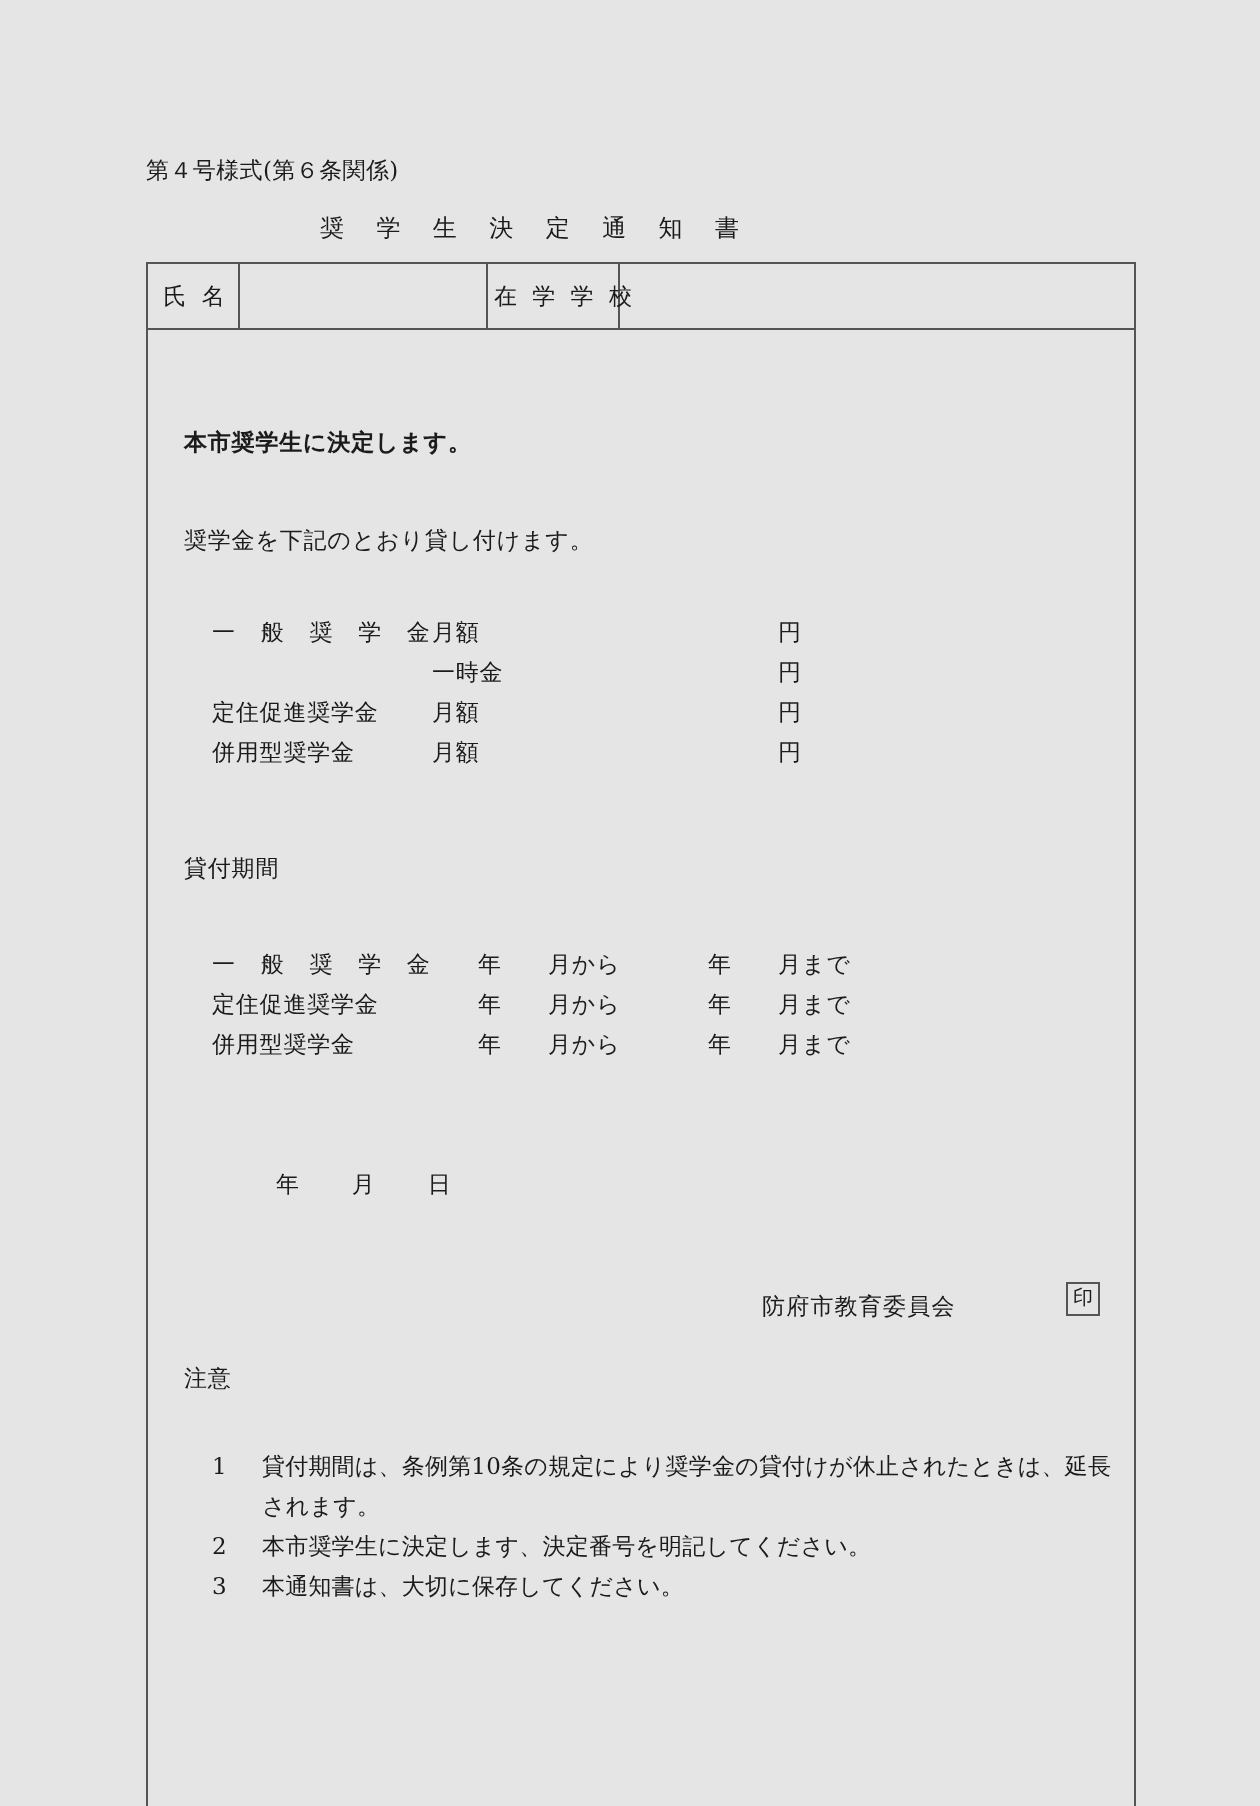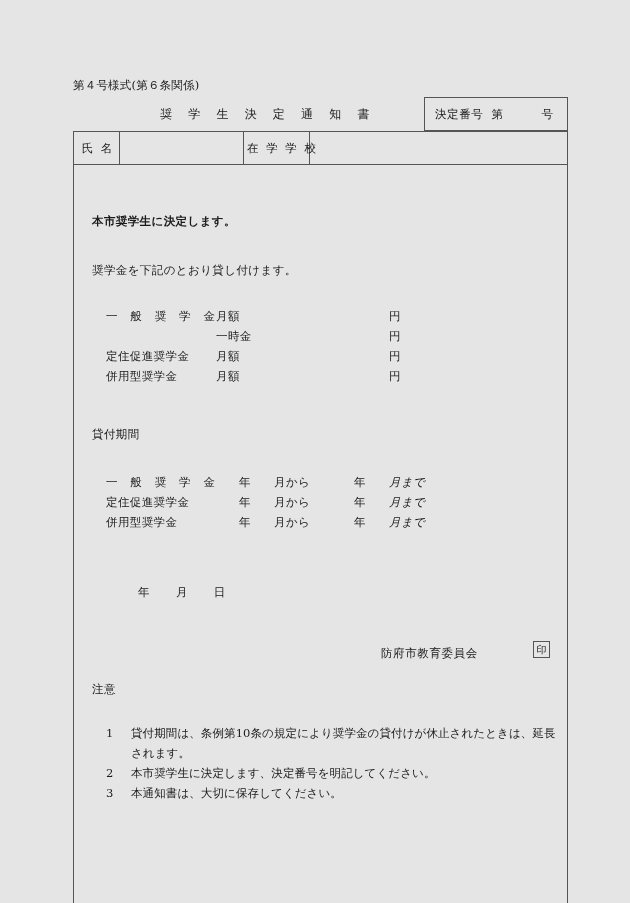--- a/index.html
+++ b/index.html
@@ -177,21 +177,21 @@
   .per-name {
     position: absolute;
     left: 32px;
     width: 100px;
     letter-spacing: 0.4px;
   }
   .per-name.spaced { letter-spacing: 4.6px; }
   .per-c1 { position: absolute; left: 165px; letter-spacing: 0.4px; }
   .per-c2 { position: absolute; left: 200px; letter-spacing: 0.4px; }
   .per-c3 { position: absolute; left: 280px; letter-spacing: 0.4px; }
-  .per-c4 { position: absolute; left: 315px; letter-spacing: 0.4px; font-style: italic; }
+  .per-c4 { position: absolute; left: 315px; letter-spacing: 0.4px; }
 
   .per-r1 { top: 310px; }
   .per-r2 { top: 330px; }
   .per-r3 { top: 350px; }
 
   
   .date-line {
     position: absolute;
     left: 64px;
     top: 420px;
@@ -257,25 +257,20 @@
 </style>
 </head>
 <body>
 
 <div class="page">
 
   <div class="form-no">第４号様式(第６条関係)</div>
 
   <div class="doc-title">奨 学 生 決 定 通 知 書</div>
 
-  <div class="decision-box">
-    <div class="decision-inner">
-      <span>決定番号</span><span class="sp-a"></span><span>第</span><span class="sp-b"></span><span>号</span>
-    </div>
-  </div>
 
   <div class="frame">
 
     <div class="hdr-row">
       <div class="cell-label cell-name-label">氏 名</div>
       <div class="cell-name-value"></div>
       <div class="cell-label cell-school-label">在 学 学 校</div>
       <div class="cell-school-value"></div>
     </div>
 

